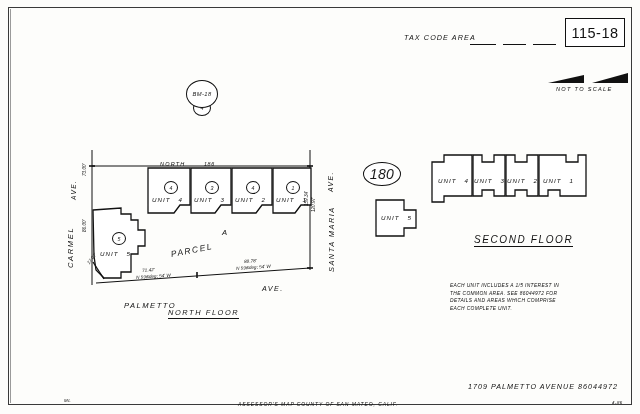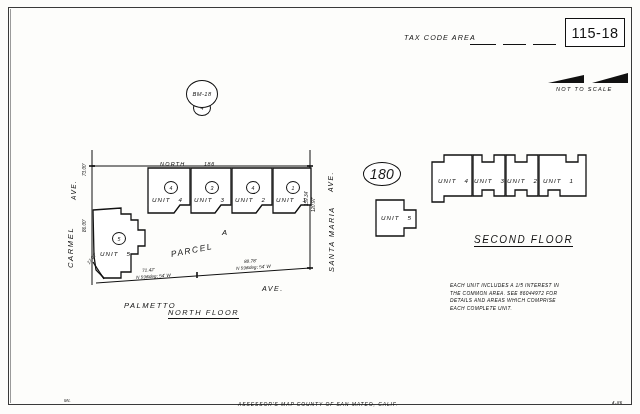--- a/index.html
+++ b/index.html
@@ -271,17 +271,18 @@
 
   <div class="txt under" id="sf-cap">SECOND    FLOOR</div>
 
   <div id="note">
     <div>EACH UNIT INCLUDES A  1/5  INTEREST IN</div>
     <div>THE COMMON AREA. SEE 86044972 FOR</div>
     <div>DETAILS AND AREAS WHICH COMPRISE</div>
     <div>EACH COMPLETE UNIT.</div>
   </div>
 
+  <div class="txt" id="addr">1709 PALMETTO AVENUE 86044972</div>
   <div class="txt" id="assessor">ASSESSOR'S MAP COUNTY OF SAN MATEO, CALIF.</div>
   <div class="txt" id="ml-mark">ML</div>
   <div class="txt" id="corner-mark">4-86</div>
 
 </div>
 
 </body></html>

